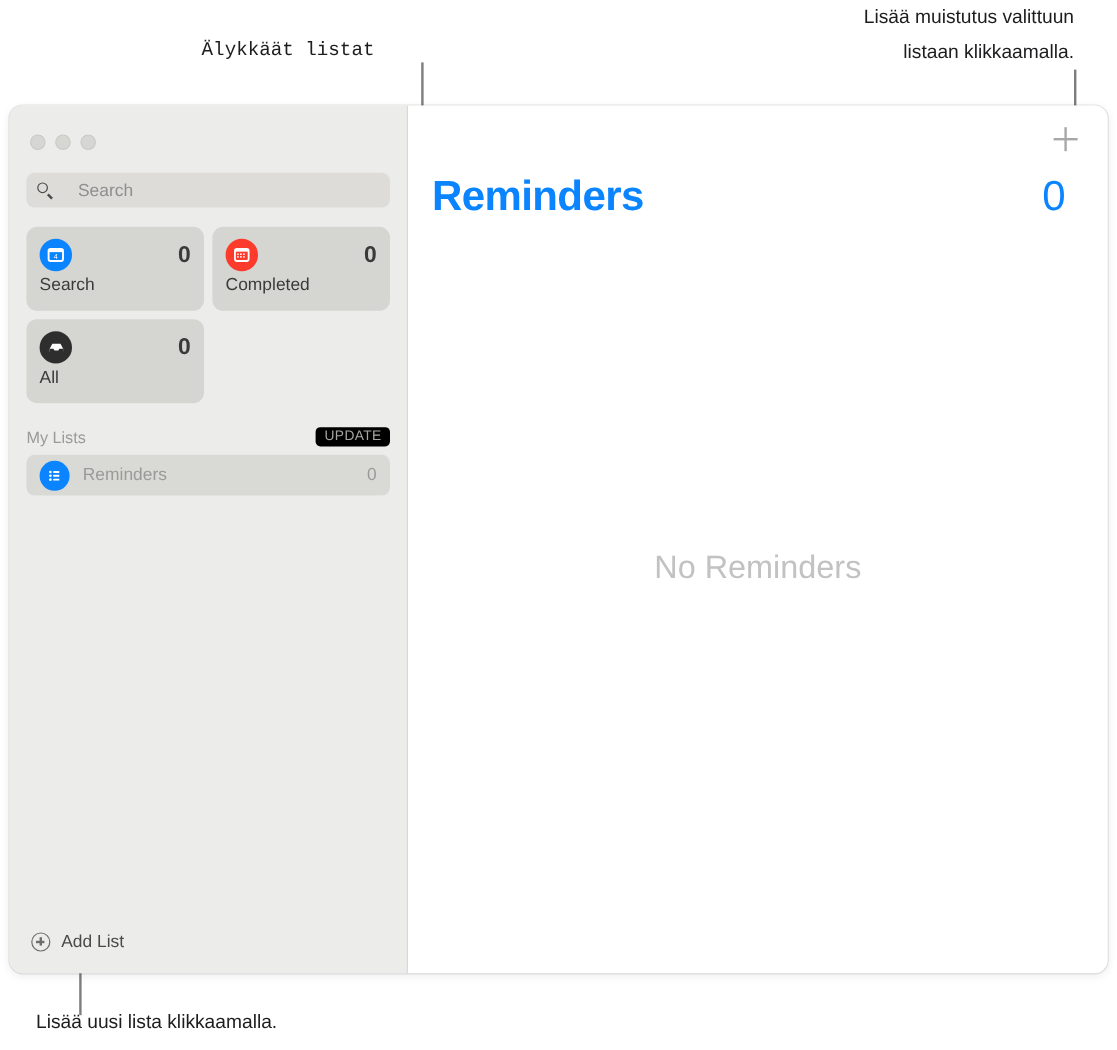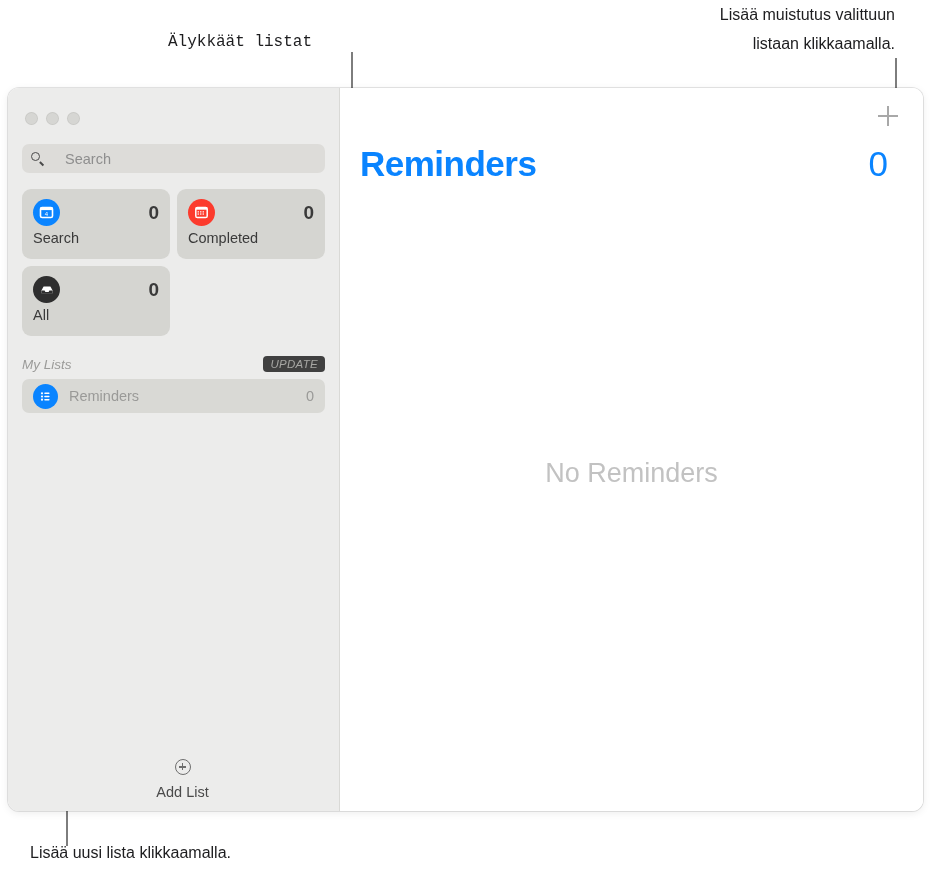--- a/index.html
+++ b/index.html
@@ -174,30 +174,29 @@
     font-weight: 500;
   }
 
   
   #mylists-header {
     display: flex;
     align-items: center;
     justify-content: space-between;
     margin: 19px 14px 0 14px;
     height: 18px;
-    font-style: italic;
   }
   #mylists-title {
     font-size: 13.5px;
     color: #9b9b99;
   }
   #update-badge {
     font-size: 11.5px;
     color: #a6a6a3;
-    background: #404040;
+    background: #000000;
     border-radius: 4px;
     padding: 2px 7px 2px 7px;
     letter-spacing: 0.3px;
   }
 
   #list-row {
     margin: 6px 14px 0 14px;
     height: 34px;
     border-radius: 7px;
     background: #d9d9d5;
@@ -226,21 +225,20 @@
     color: #9a9a98;
   }
 
   #sidebar-footer {
     margin-top: auto;
     height: 52px;
     display: flex;
     align-items: center;
     padding-left: 18px;
     gap: 9px;
-    flex-direction: column;
   }
   #add-list-icon {
     width: 16px;
     height: 16px;
     border-radius: 50%;
     border: 1.4px solid #6e6e6e;
     box-sizing: border-box;
     position: relative;
     flex: 0 0 auto;
   }

